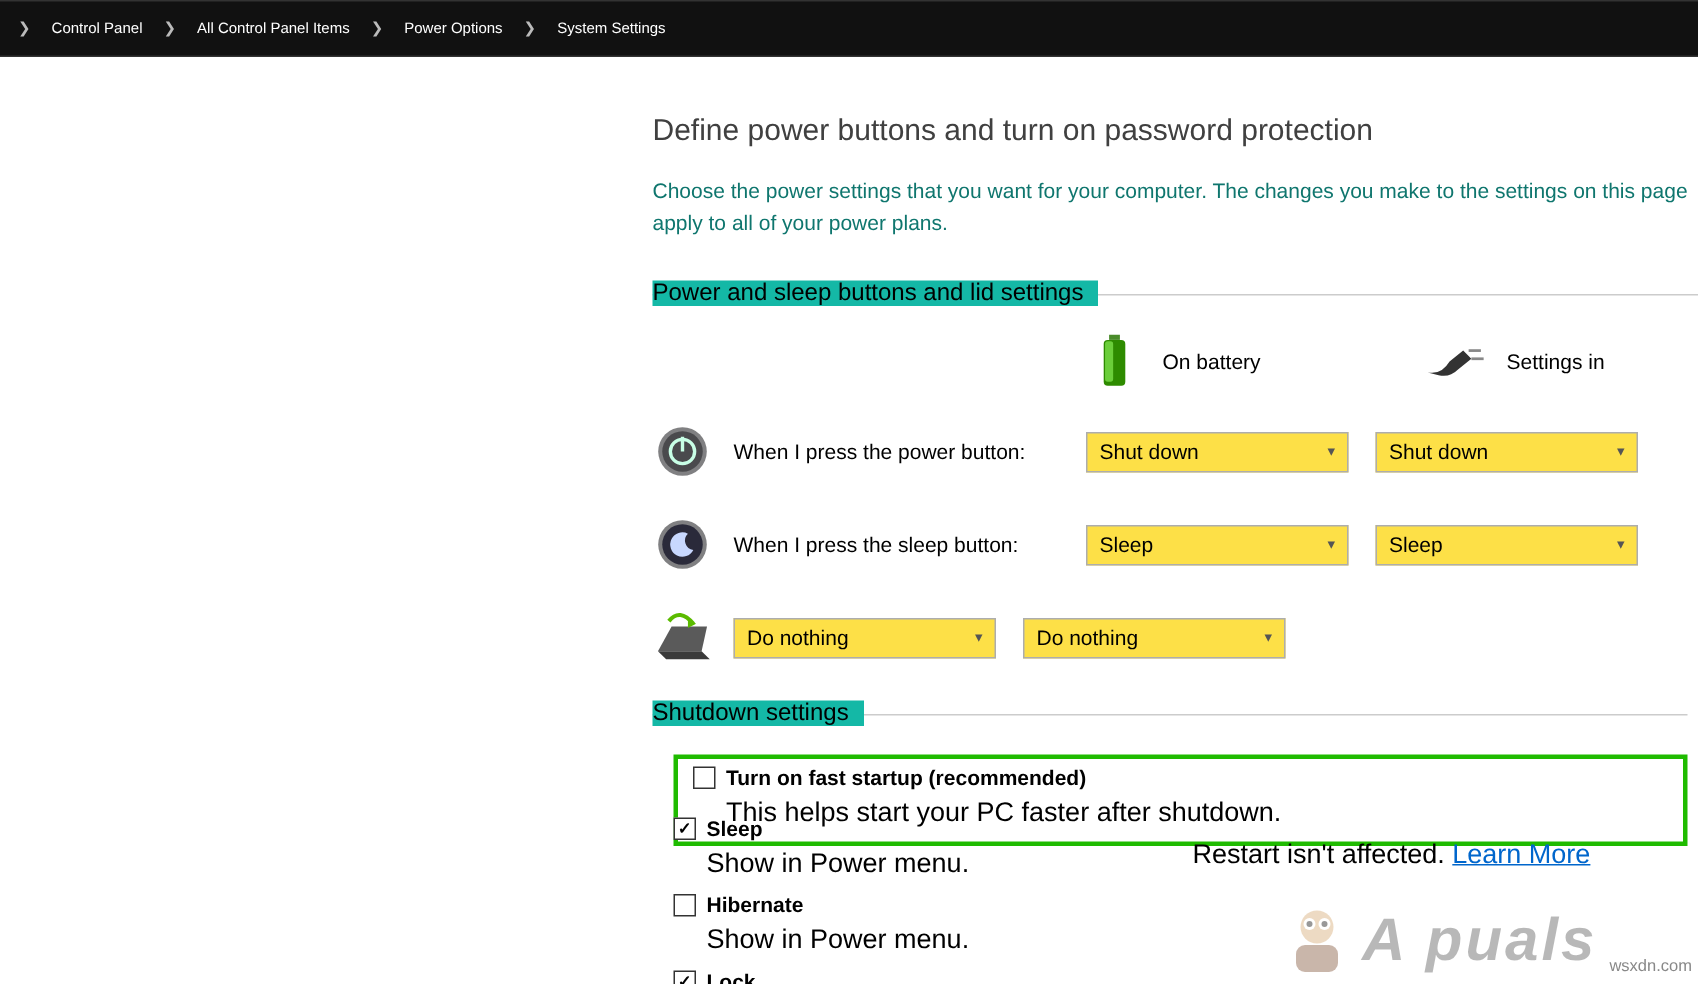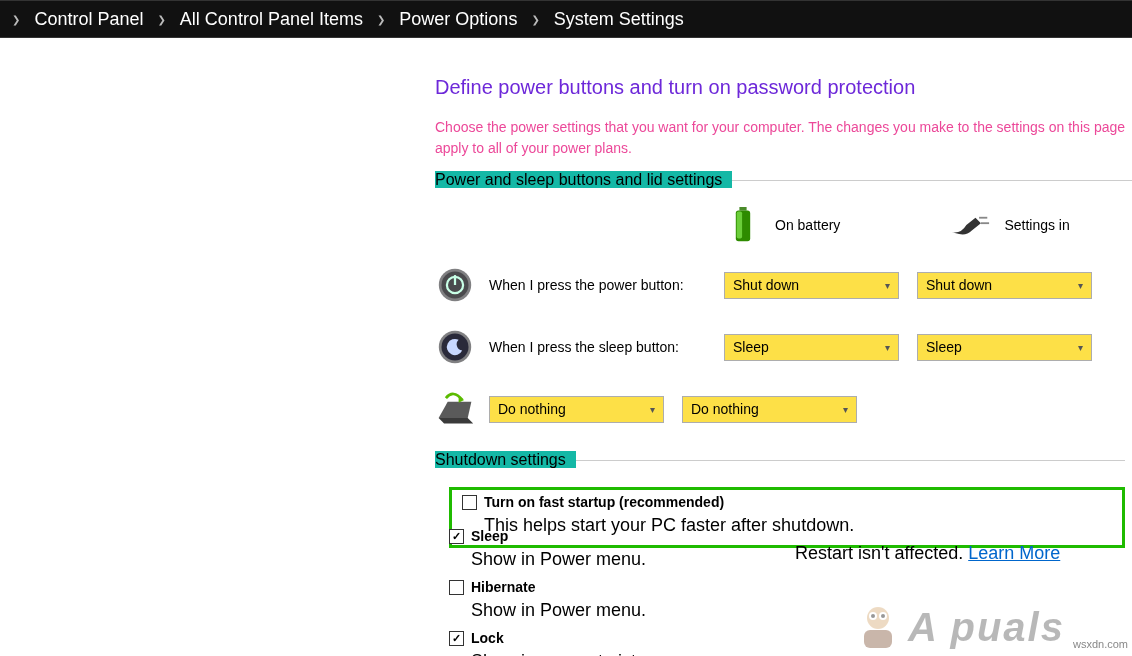--- a/index.html
+++ b/index.html
@@ -3,27 +3,27 @@
 <meta charset="utf-8">
 <style>
   * { box-sizing: border-box; margin: 0; padding: 0; font-family: "Segoe UI", Arial, sans-serif; }
   body { width: 1132px; height: 656px; background: #ffffff; overflow: hidden; position: relative; }
 
   .breadcrumb-bar {
     width: 100%; height: 38px; background: #111111;
     display: flex; align-items: center; padding-left: 6px;
     border-top: 1px solid #333; border-bottom: 1px solid #333;
   }
-  .breadcrumb-item { color: #ffffff; font-size: 18px; padding: 4px 8px; display: flex; align-items: center; }
+  .breadcrumb-item { color: #ffffff; font-size: 10px; padding: 4px 8px; display: flex; align-items: center; }
   .breadcrumb-sep { color: #bbbbbb; padding: 0 6px; font-size: 10px; }
 
   .main { padding: 38px 0 0 435px; width: 1132px; }
 
-  .page-title { color: #6d28d9; font-size: 20px; font-weight: 400; margin-bottom: 18px; }
-  .page-desc { color: #ec4899; font-size: 14px; max-width: 700px; line-height: 1.5; margin-bottom: 12px; }
+  .page-title { color: #404040; font-size: 20px; font-weight: 400; margin-bottom: 18px; }
+  .page-desc { color: #0f766e; font-size: 14px; max-width: 700px; line-height: 1.5; margin-bottom: 28px; }
   .group-header {
     position: relative; margin-bottom: 18px;
   }
   .group-header::after {
     content: ""; position: absolute; top: 50%; left: 0; right: 0;
     border-top: 1px solid #cccccc; z-index: 0;
   }
   .group-header span { position: relative; z-index: 1; background: #14b8a6; padding-right: 10px; }
 
   .power-col-labels { display: flex; padding-left: 290px; gap: 90px; margin-bottom: 22px; align-items: center; }

